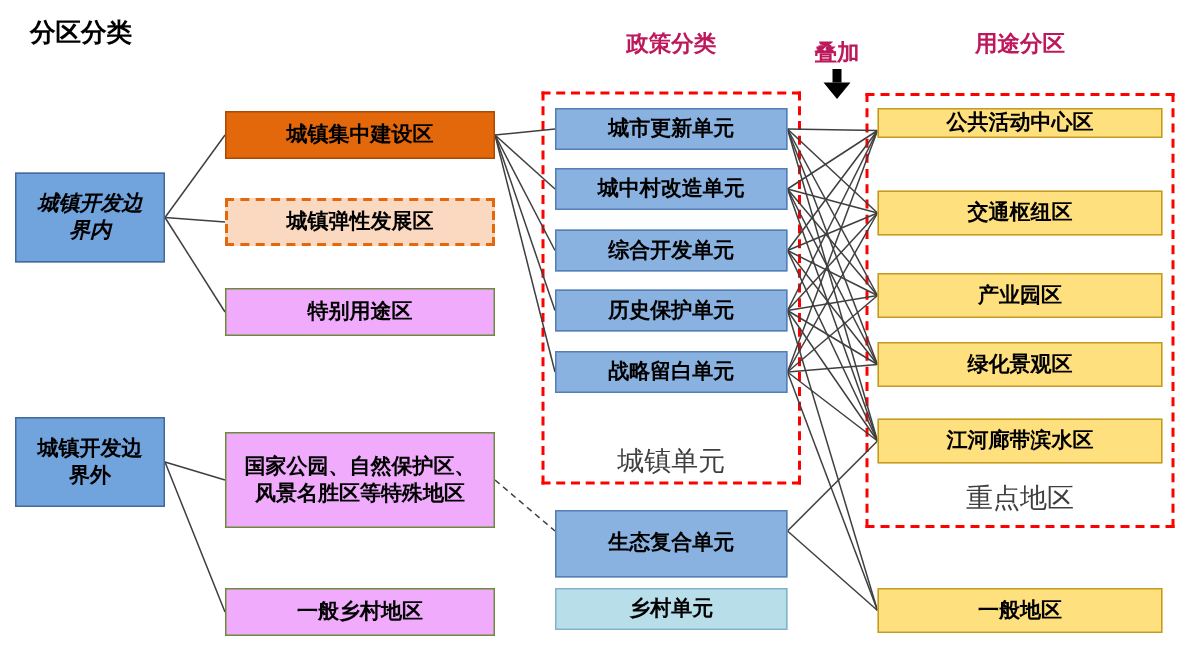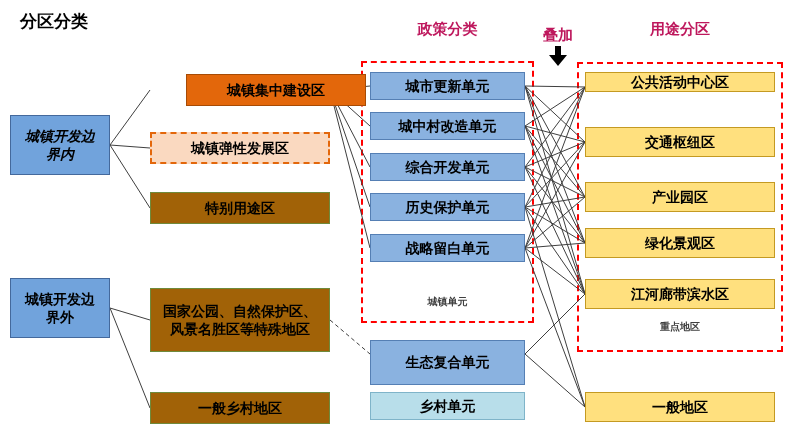--- a/index.html
+++ b/index.html
@@ -4,27 +4,27 @@
 <style>
   html,body{margin:0;padding:0;background:#fff;font-family:"DejaVu Sans","Liberation Sans",sans-serif;}
   #canvas{position:relative;width:800px;height:447px;background:#fff;overflow:hidden;}
   .box{
     position:absolute;display:flex;align-items:center;justify-content:center;
     text-align:center;font-weight:bold;font-size:14px;color:#000;
     border:1px solid #000;box-sizing:border-box;z-index:2;line-height:1.3;
   }
   .blue   {background:#71A3DC;border-color:#44699C;}
   .blue2  {background:#8AB2E0;border-color:#557FB4;}
-  .orange {background:#E3670B;border-color:#A74B05;margin-left:36px;}
+  .orange {background:#E3670B;border-color:#A74B05;}
   .peach  {background:#FAD9C0;border:2px dashed #E3670B;}
-  .green  {background:#a16207;border-color:#6F8A3B;}
+  .green  {background:#f0abfc;border-color:#6F8A3B;}
   .yellow {background:#FFE07E;border-color:#C49A22;}
   .cyan   {background:#B8DEEA;border-color:#7FB4C9;}
   .dashed-red{position:absolute;border:2px dashed #FF0000;background:transparent;z-index:0;box-sizing:border-box;}
-  .grouplabel{position:absolute;font-weight:bold;font-size:10px;color:#3f3f3f;text-align:center;z-index:2;}
+  .grouplabel{position:absolute;font-weight:normal;font-size:18px;color:#3f3f3f;text-align:center;z-index:2;}
   .header{position:absolute;font-weight:bold;font-size:15px;color:#be185d;text-align:center;z-index:2;}
   .title{position:absolute;font-weight:bold;font-size:17px;color:#000;z-index:2;}
   #wires{position:absolute;left:0;top:0;width:800px;height:447px;z-index:1;}
   .arrow-wrap{position:absolute;left:547;top:46px;z-index:2;width:20px;}
   .arrow-stem{width:6px;height:9px;background:#000;margin:0 auto;}
   .arrow-head{width:0;height:0;border-left:9px solid transparent;border-right:9px solid transparent;border-top:11px solid #000;margin:0 auto;}
 </style>
 </head>
 <body>
 

